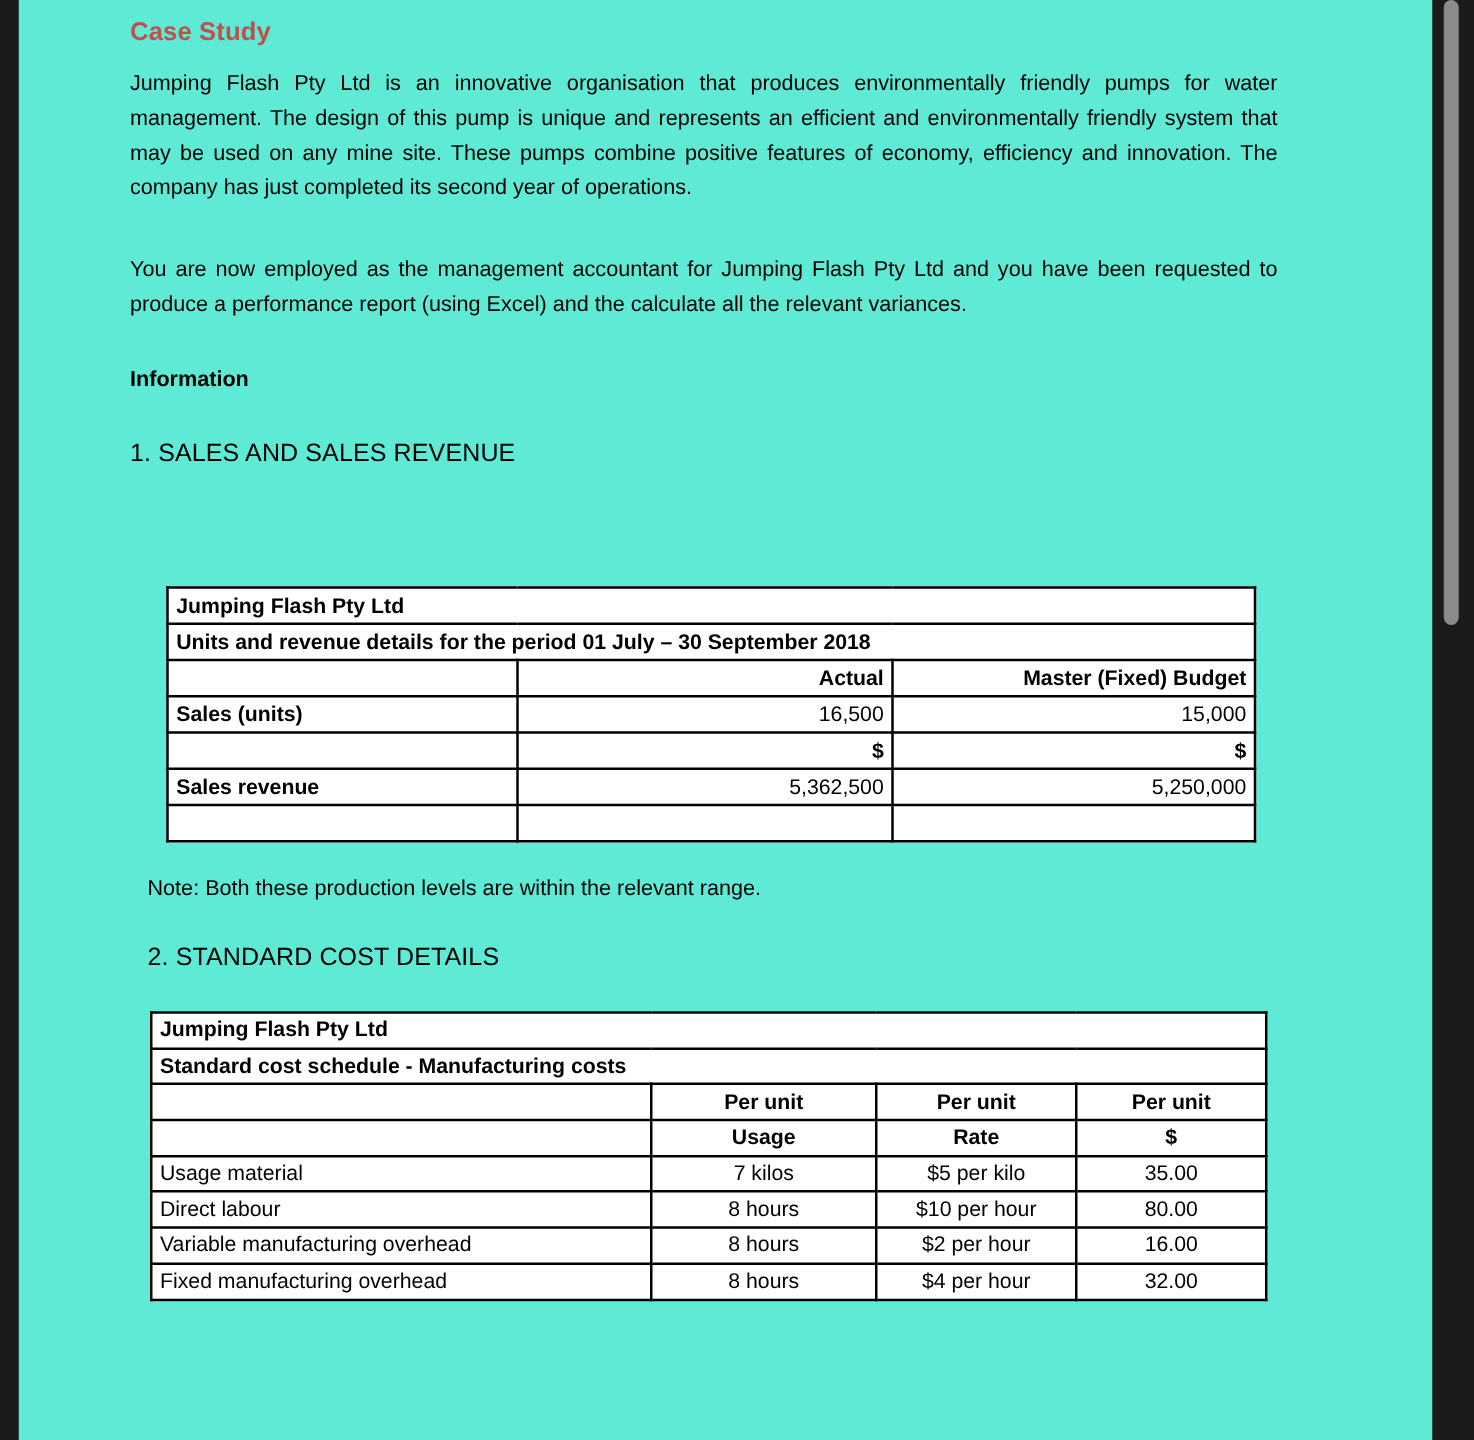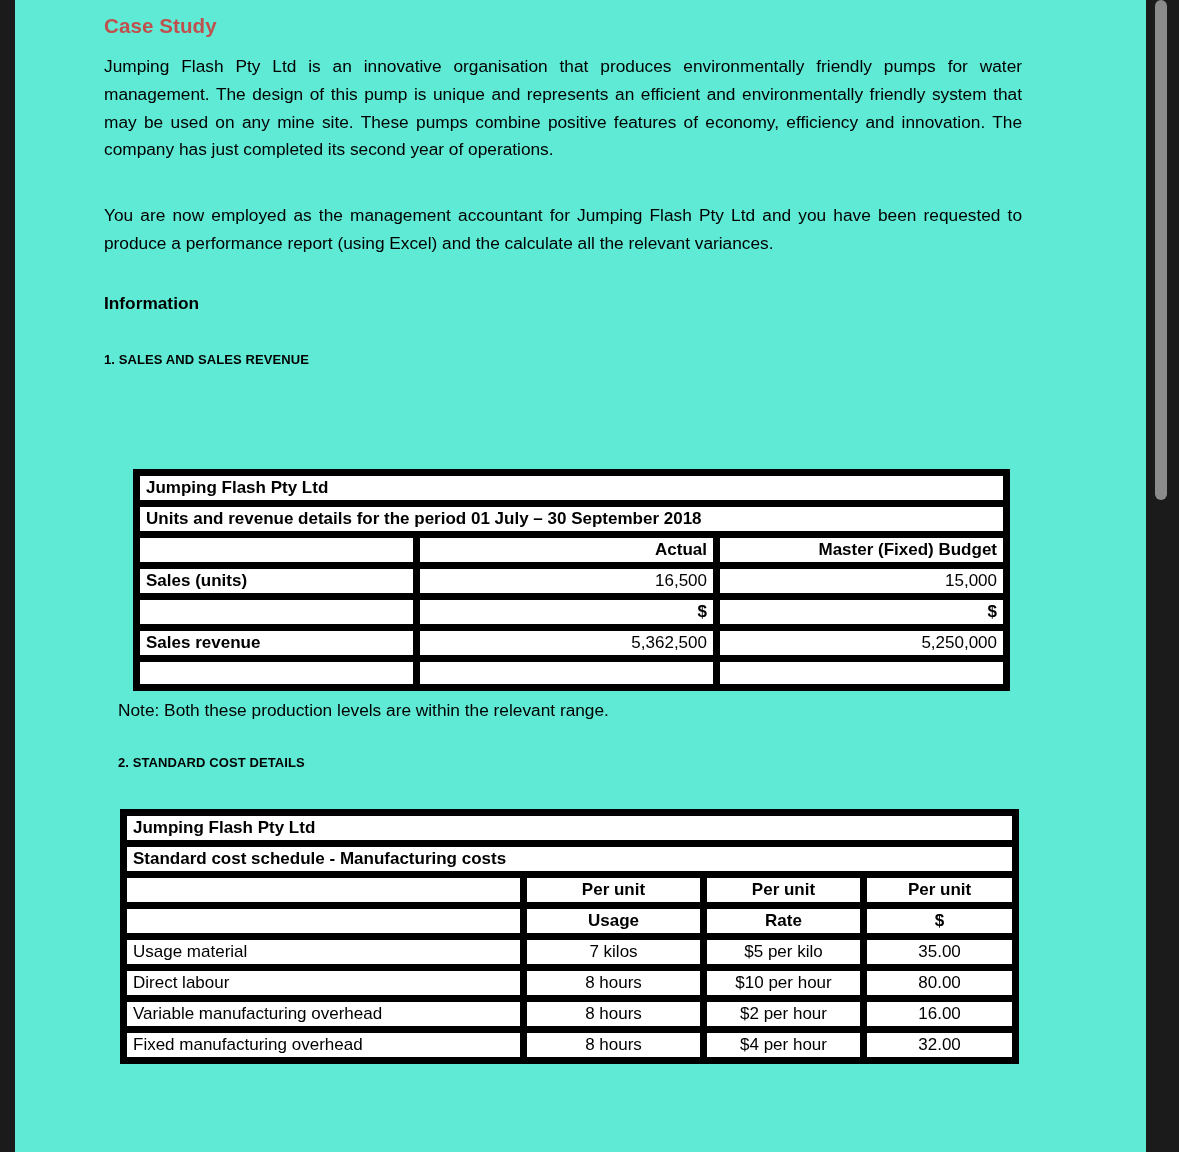--- a/index.html
+++ b/index.html
@@ -83,43 +83,43 @@
     color: #000;
     margin: 35px 0 0 0;
   }
   .info-sub {
     font-size: 17.3px;
     color: #000;
     margin: 4px 0 0 0;
   }
 
   .section-heading {
-    font-size: 13px;
-    font-weight: bold;
+    font-size: 20px;
+    font-weight: normal;
     color: #000;
     margin: 38px 0 0 0;
     letter-spacing: 0.1px;
   }
 
   .note-line {
     font-size: 17.3px;
     color: #000;
     margin: 0;
   }
 
   
   table.doc-table {
     border-collapse: collapse;
     table-layout: fixed;
     font-size: 17px;
     color: #000;
     background: #fff;
   }
   table.doc-table td {
-    border: 7px solid #000000;
+    border: 2px solid #000000;
     padding: 2px 6px;
     vertical-align: middle;
     white-space: nowrap;
     overflow: hidden;
   }
   table.doc-table td.b    { font-weight: bold; }
   table.doc-table td.r    { text-align: right; }
   table.doc-table td.c    { text-align: center; }
   table.doc-table td.l    { text-align: left; }
 

